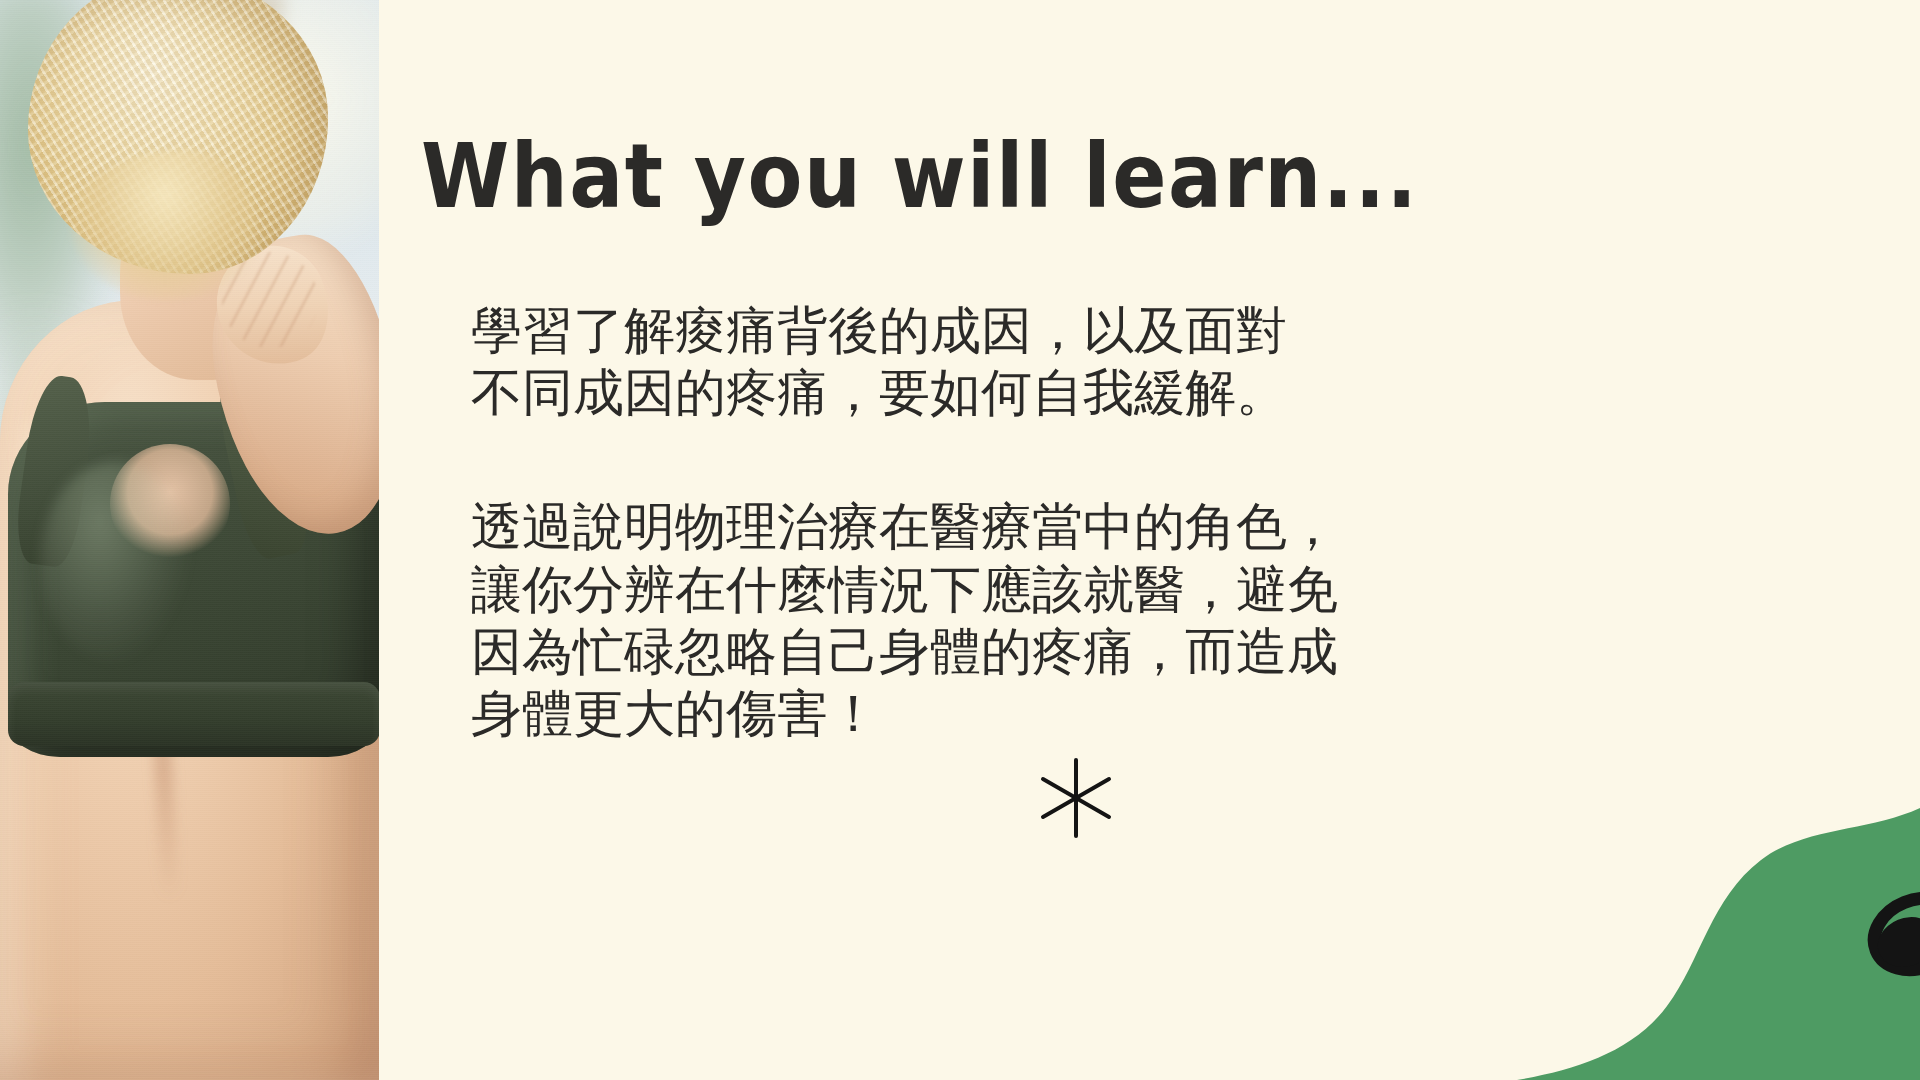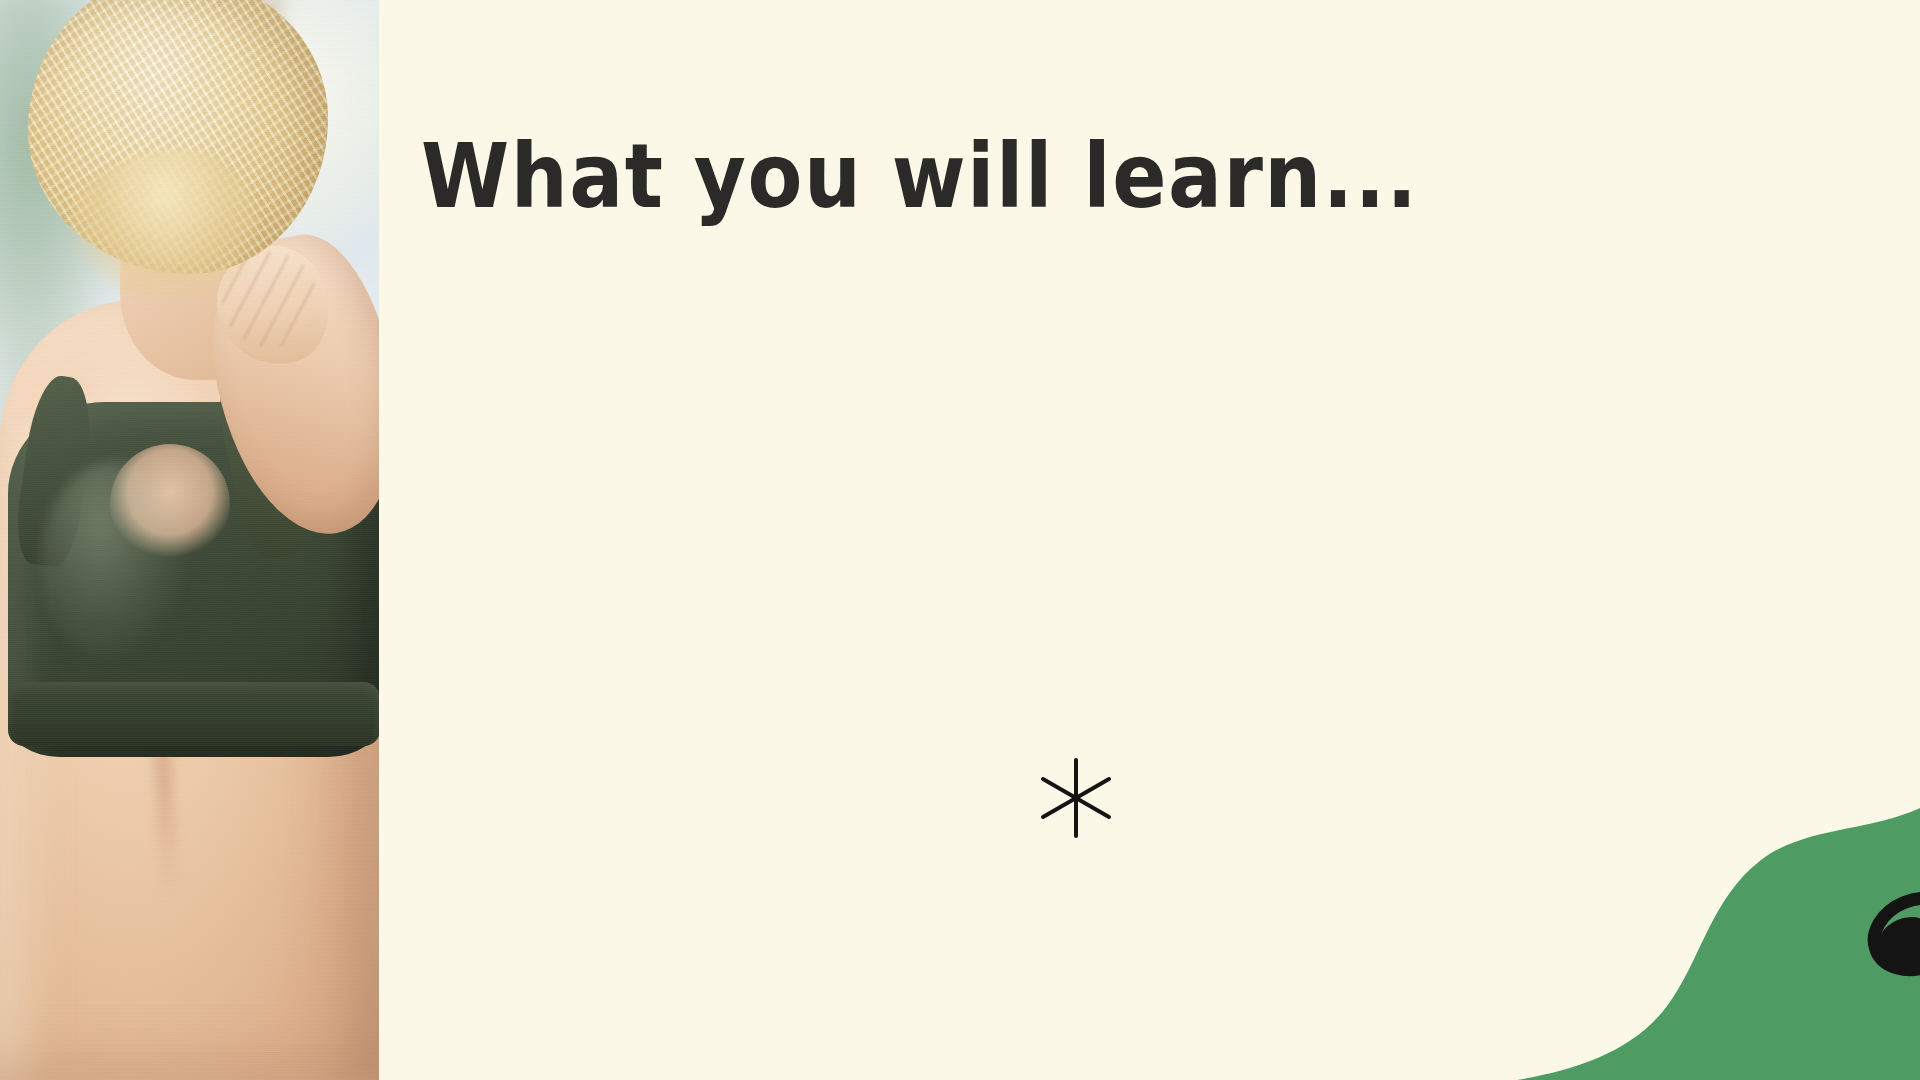--- a/index.html
+++ b/index.html
@@ -390,15 +390,23 @@
         <g stroke="#141414" stroke-width="4" stroke-linecap="round">
           <line x1="42" y1="4" x2="42" y2="80"></line>
           <line x1="9" y1="23" x2="75" y2="61"></line>
           <line x1="9" y1="61" x2="75" y2="23"></line>
         </g>
       </svg>
     </div>
 
     <div class="title">What you will learn...</div>
 
+    <div class="body-block">
+      <div class="para">學習了解痠痛背後的成因，以及面對
+不同成因的疼痛，要如何自我緩解。</div>
+      <div class="para">透過說明物理治療在醫療當中的角色，
+讓你分辨在什麼情況下應該就醫，避免
+因為忙碌忽略自己身體的疼痛，而造成
+身體更大的傷害！</div>
+    </div>
 
   </div>
 </div>
 
 </body></html>

